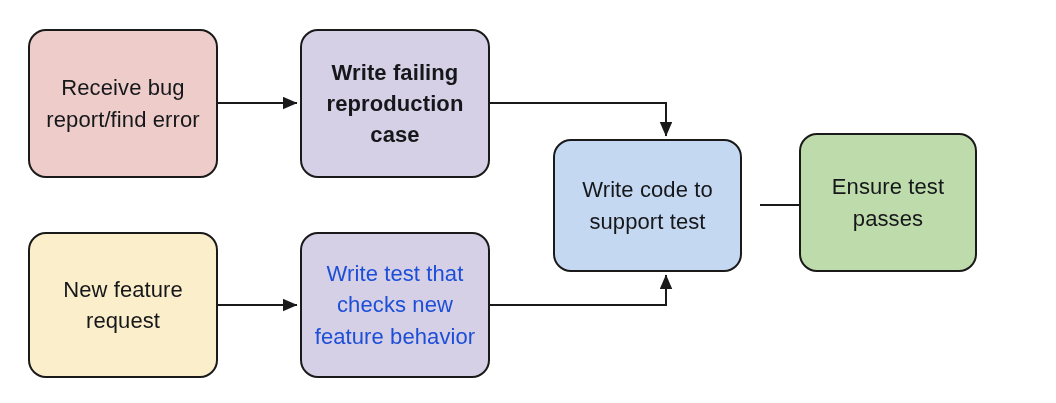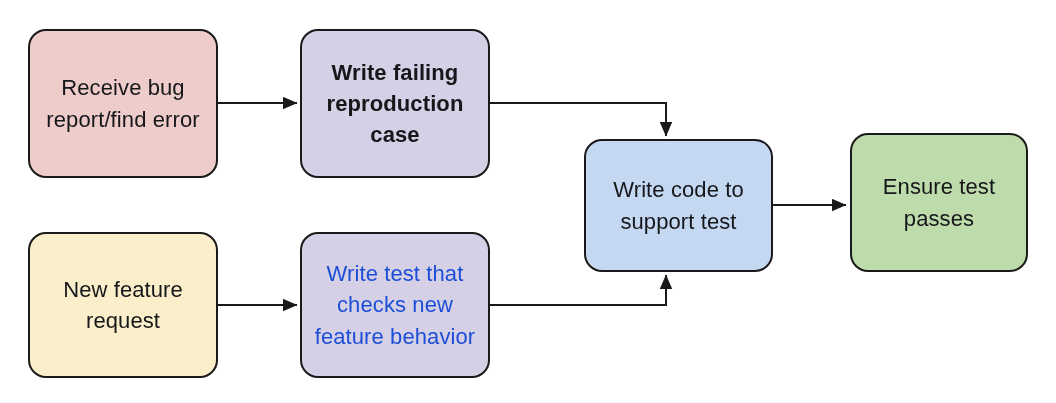--- a/index.html
+++ b/index.html
@@ -79,22 +79,22 @@
     <span class="node-label" style="color: rgb(22, 23, 26);">New feature
 request</span>
   </div>
 
   <div class="node" style="left: 300px; top: 232px; width: 190px; height: 146px; background: rgb(213, 208, 229); border-color: rgb(26, 26, 26);">
     <span class="node-label" style="color: #1d4ed8;">Write test that
 checks new
 feature behavior</span>
   </div>
 
-  <div class="node" style="left: 584px; top: 139px; width: 189px; height: 133px; background: rgb(197, 216, 241); border-color: rgb(26, 26, 26);">
+  <div class="node" style="left: 553px; top: 139px; width: 189px; height: 133px; background: rgb(197, 216, 241); border-color: rgb(26, 26, 26);">
     <span class="node-label" style="color: rgb(22, 23, 26);">Write code to
 support test</span>
   </div>
 
-  <div class="node" style="left: 850px; top: 133px; width: 178px; height: 139px; background: rgb(189, 219, 171); border-color: rgb(26, 26, 26);">
+  <div class="node" style="left: 799px; top: 133px; width: 178px; height: 139px; background: rgb(189, 219, 171); border-color: rgb(26, 26, 26);">
     <span class="node-label" style="color: rgb(22, 23, 26);">Ensure test passes</span>
   </div>
 
 </div>
 
 </body></html>

